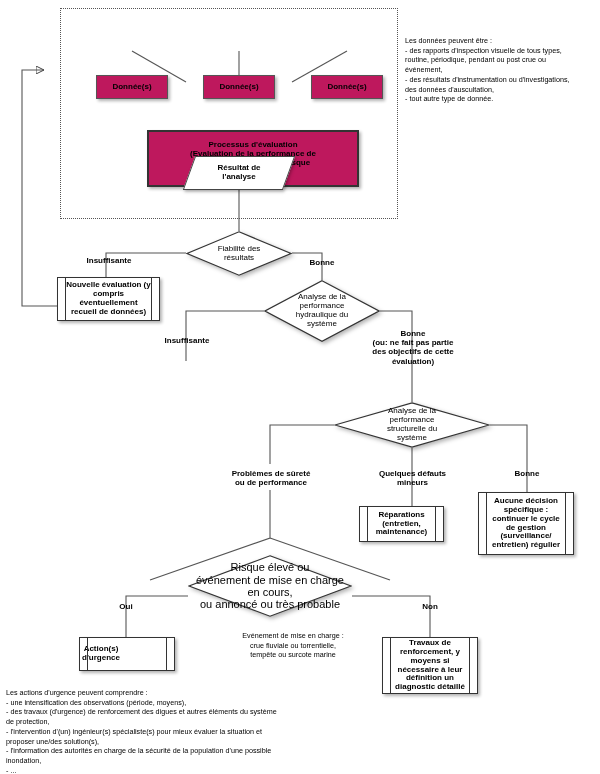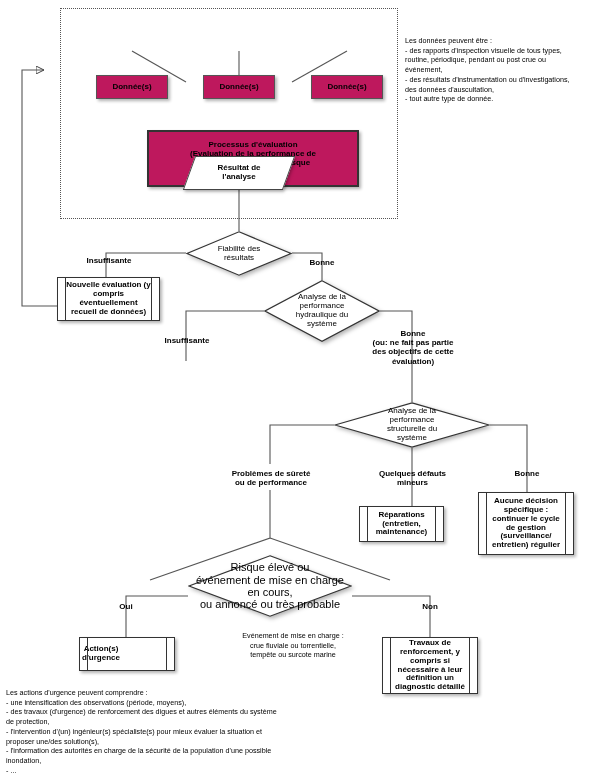--- a/index.html
+++ b/index.html
@@ -261,21 +261,21 @@
   </div>
 
   <div class="node preproc" style="left:79px;top:637px;width:96px;height:34px;display:flex;align-items:center;justify-content:flex-start;text-align:center;">
     <span class="txt">Action(s)
 d'urgence</span>
   </div>
 
   <div class="node preproc" style="left:382px;top:637px;width:96px;height:57px;display:flex;align-items:center;justify-content:center;text-align:center;">
     <span class="txt">Travaux de
 renforcement, y
-compris si
+moyens si
 nécessaire à leur
 définition un
 diagnostic détaillé</span>
   </div>
 
   <div class="elabel" style="left:66px;top:256px;width:86px;">Insuffisante</div>
 
   <div class="elabel" style="left:292px;top:258px;width:60px;">Bonne</div>
 
   <div class="elabel" style="left:145px;top:336px;width:84px;">Insuffisante</div>

